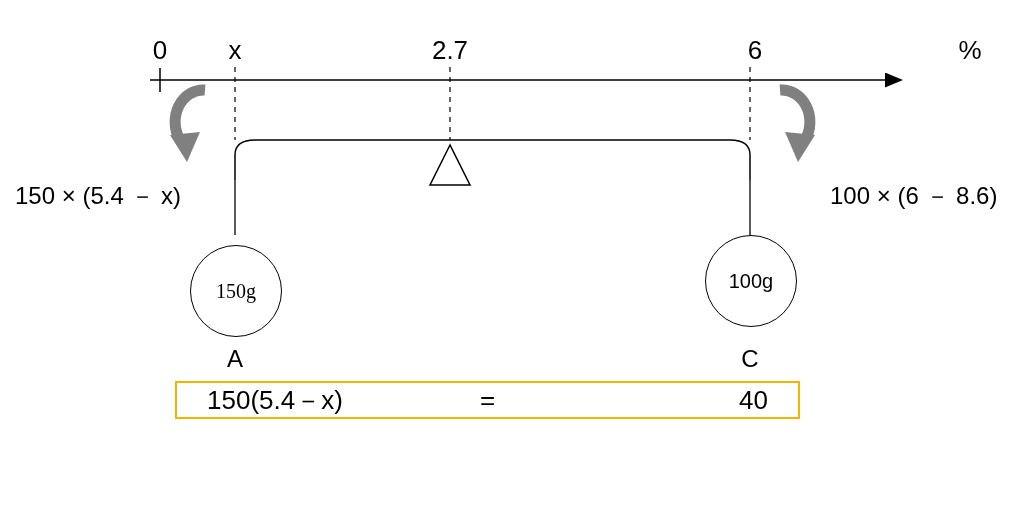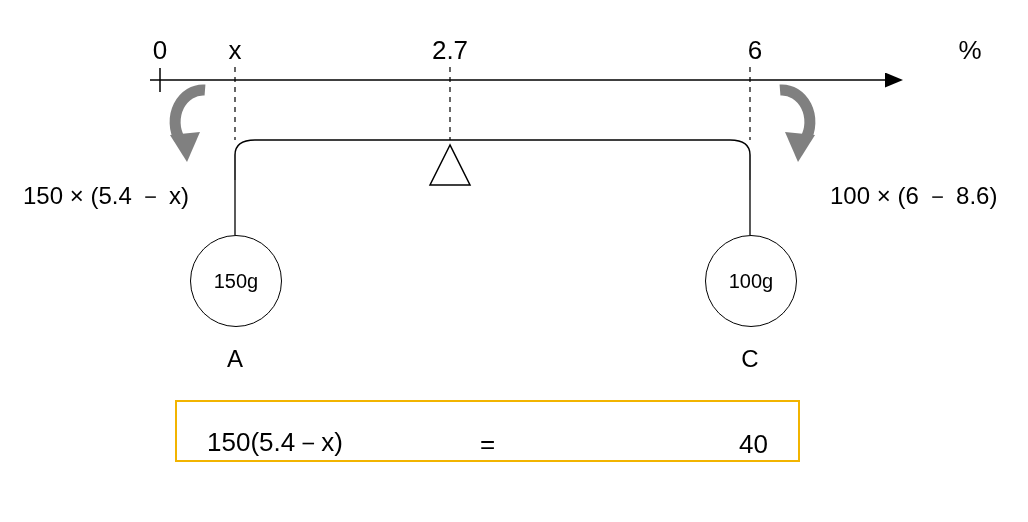--- a/index.html
+++ b/index.html
@@ -104,32 +104,32 @@
     <polygon points="815,135 785,132 798,162" fill="#808080"></polygon>
   </g>
 </svg>
 
 <div class="axis-label" style="left:145px; top:35px; width:30px;">0</div>
 <div class="axis-label" style="left:220px; top:35px; width:30px;">x</div>
 <div class="axis-label" style="left:425px; top:35px; width:50px;">2.7</div>
 <div class="axis-label" style="left:740px; top:35px; width:30px;">6</div>
 <div class="axis-label" style="left:950px; top:35px; width:40px;">%</div>
 
-<div class="formula" style="left:15px; top:180px;margin-left:8px;">150 × (5.4 － x)</div>
+<div class="formula" style="left:15px; top:180px;">150 × (5.4 － x)</div>
 <div class="formula" style="left:830px; top:180px;">100 × (6 － 8.6)</div>
 
-<div class="circle" style="left:190px; top:235px; width:90px; height:90px;">
+<div class="circle" style="left:190px; top:245px; width:90px; height:90px;font-family:Liberation Serif, serif;">
   <span>150g</span>
 </div>
 <div class="circle" style="left:705px; top:235px; width:90px; height:90px;">
   <span>100g</span>
 </div>
 
 <div class="point-label" style="left:225px; top:345px; width:20px;">A</div>
 <div class="point-label" style="left:740px; top:345px; width:20px;">C</div>
 
-<div class="eq-box" style="left:175px; top:400px; width:625px; height:62px;align-items:flex-end;">
+<div class="eq-box" style="left:175px; top:381px; width:625px; height:38px;">
   <span class="eq-left">150(5.4－x)</span>
   <span class="eq-mid">=</span>
   <span class="eq-right">40</span>
 </div>
 
 </div>
 
 </body></html>

